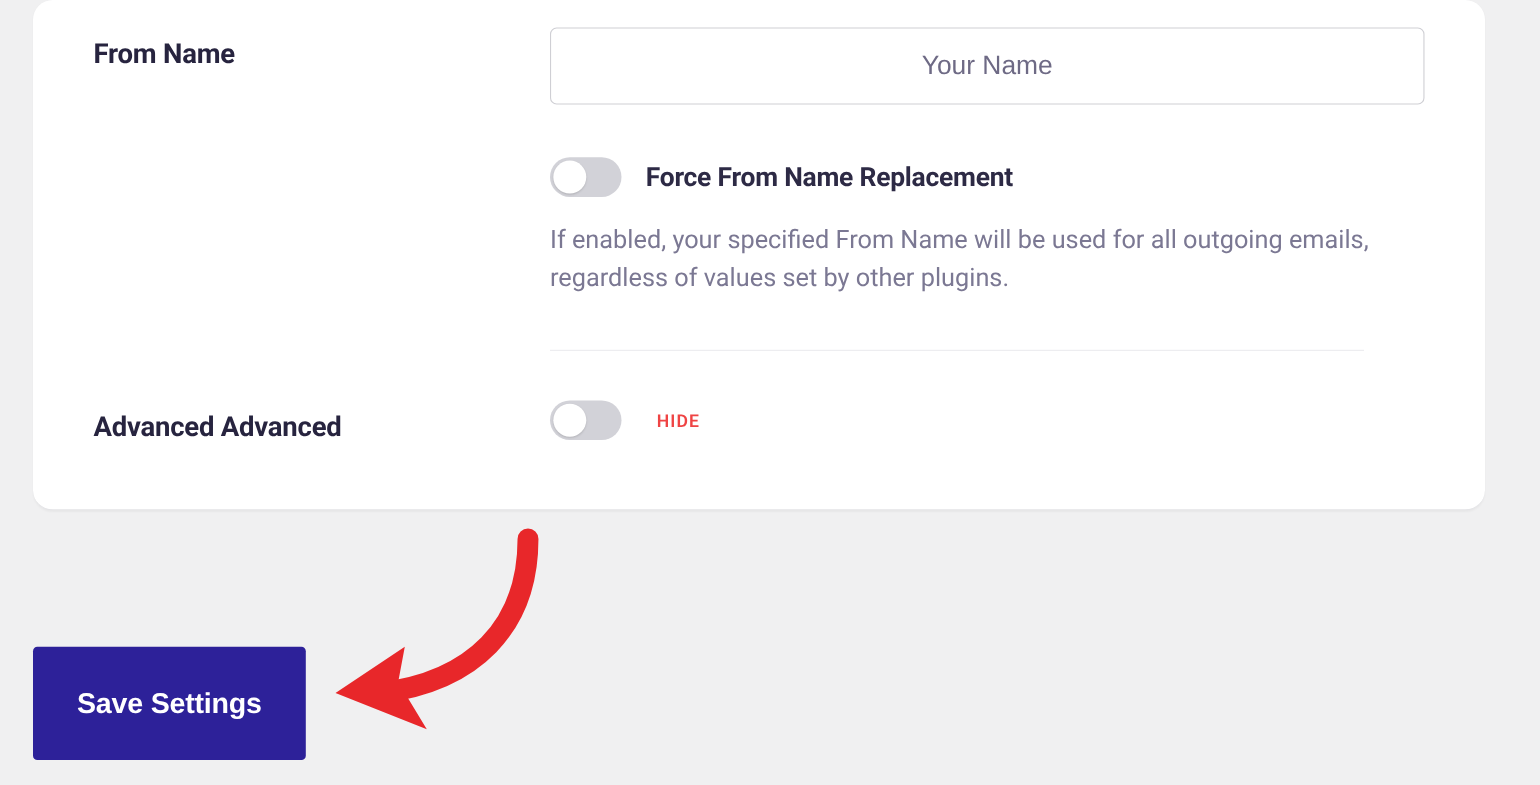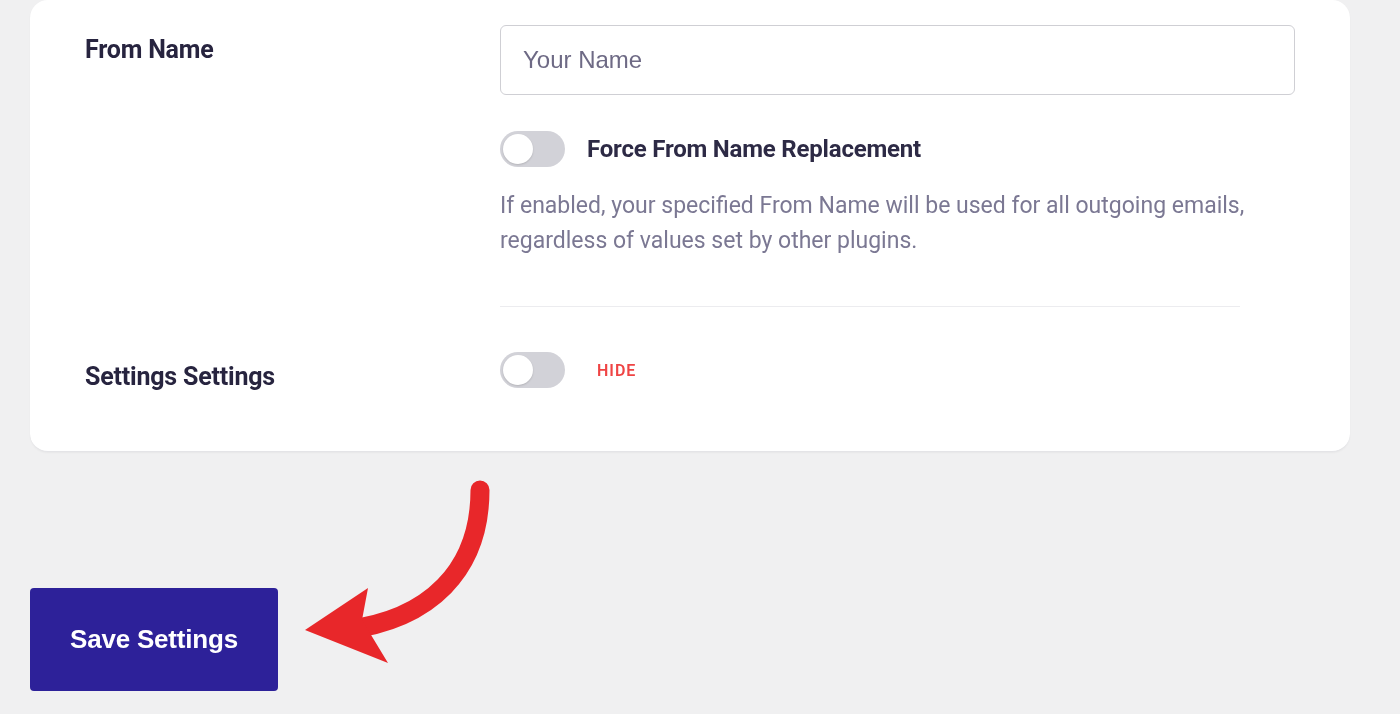--- a/index.html
+++ b/index.html
@@ -49,34 +49,35 @@
   .text-input {
     width: 100%;
     height: 70px;
     border: 1px solid #cfcfd4;
     border-radius: 6px;
     font-size: 24px;
     padding: 0 22px;
     color: #2d2a45;
     outline: none;
     background: #fff;
+    text-align: center;
   }
   .text-input::placeholder { color: #6e6a85; }
 
   .help-text {
     font-size: 23px;
     color: #7b7893;
     margin-top: 22px;
     line-height: 1.5;
   }
 
   .toggle-line {
     display: flex;
     align-items: center;
-    margin-top: 36px;
+    margin-top: 48px;
   }
 
   .toggle {
     width: 65px;
     height: 36px;
     background: #d2d2d8;
     border-radius: 18px;
     position: relative;
     flex: 0 0 65px;
     cursor: pointer;
@@ -158,21 +159,21 @@
         <div class="toggle-label-strong">Force From Name Replacement</div>
       </div>
 
       <div class="help-text">If enabled, your specified From Name will be used for all outgoing emails, regardless of values set by other plugins.</div>
 
       <div class="divider"></div>
     </div>
   </div>
 
   <div class="row row-advanced">
-    <div class="field-label">Settings Settings</div>
+    <div class="field-label">Advanced Advanced</div>
     <div class="field-body">
       <div class="toggle-line">
         <div class="toggle">
           <div class="knob"></div>
         </div>
         <div class="toggle-label-caps">HIDE</div>
       </div>
     </div>
   </div>
 

